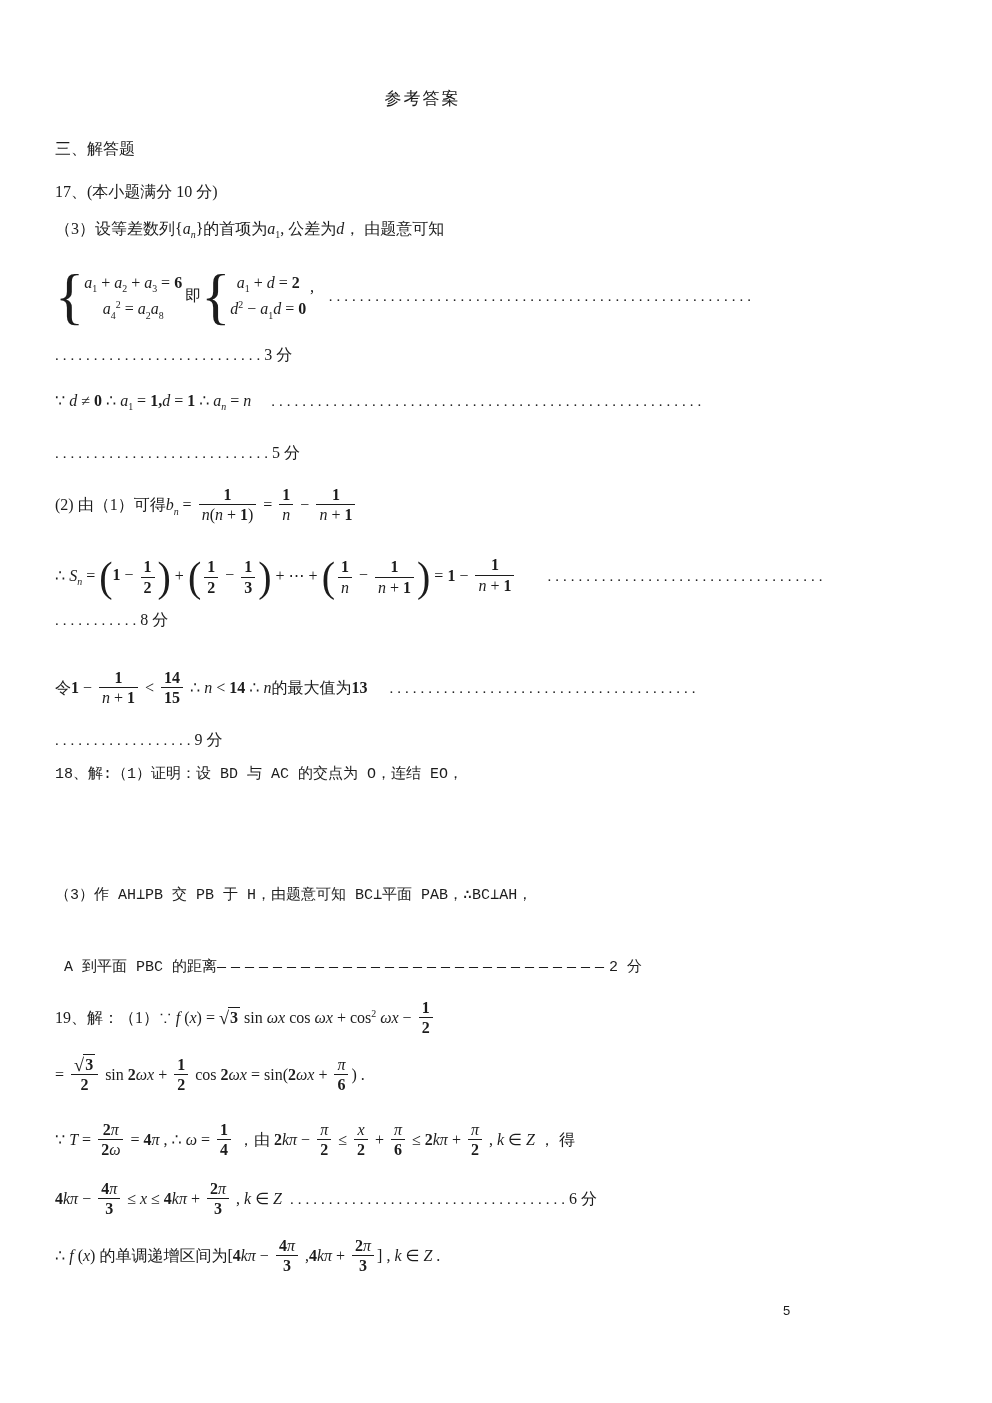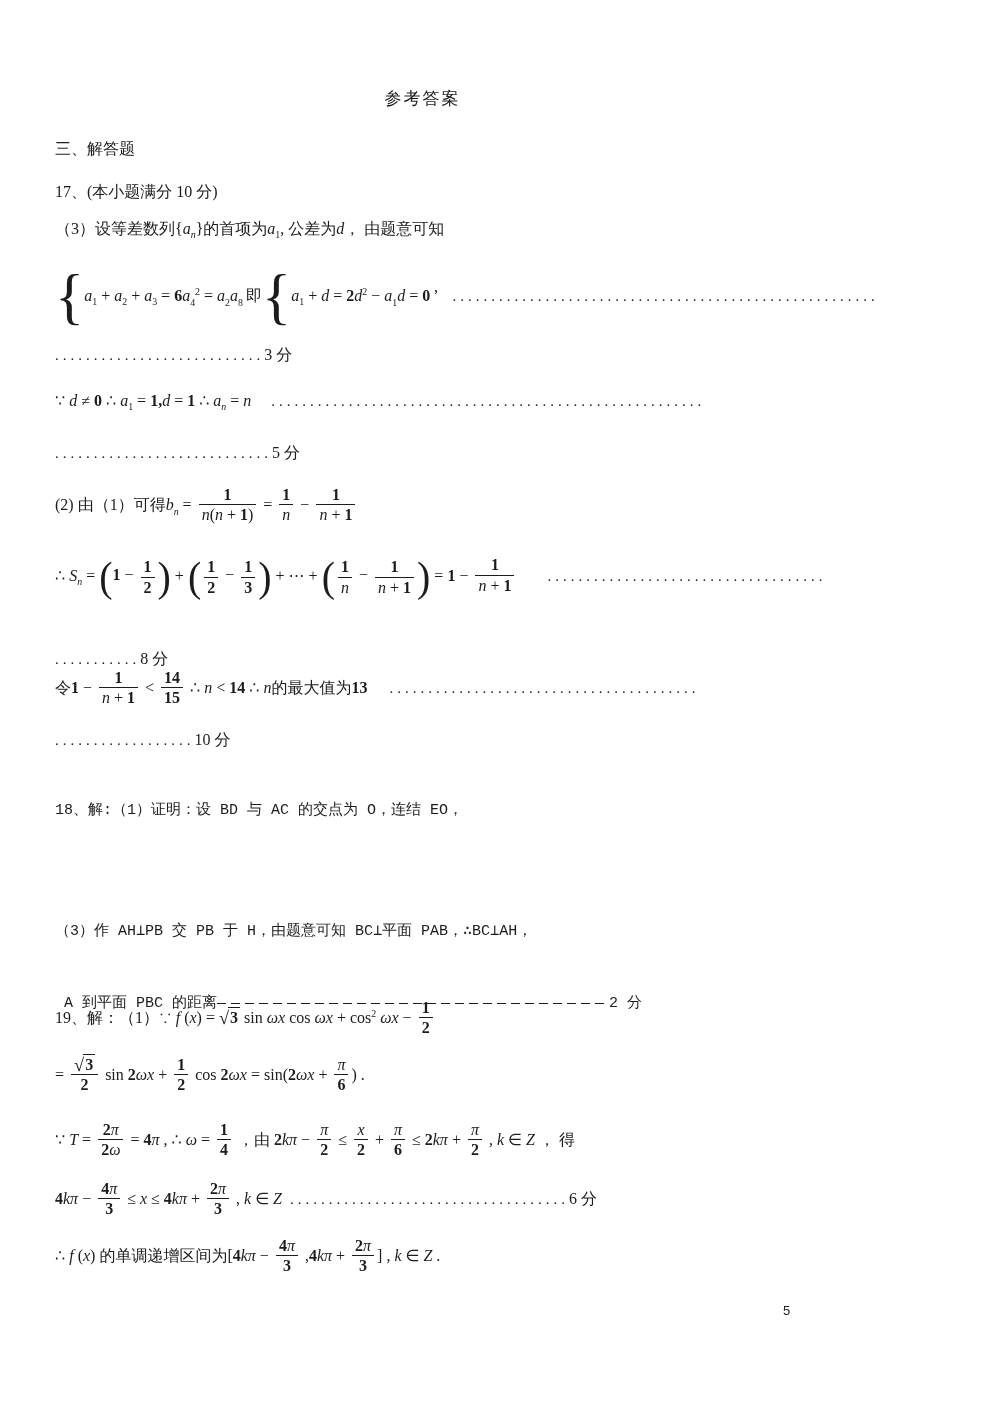--- a/index.html
+++ b/index.html
@@ -3,64 +3,64 @@
 <meta charset="utf-8">
 <style>
   * { margin:0; padding:0; box-sizing:border-box; }
   html,body { background:#ffffff; }
   .page {
     position:relative; width:992px; height:1403px; background:#ffffff;
     color:#1c1c1c; font-family:"Liberation Serif", serif; overflow:hidden;
   }
   .line { position:absolute; left:55px; white-space:pre; font-size:16px; line-height:1.25; }
   .title { width:735px; text-align:center; font-size:17px; letter-spacing:2px; }
-  .mono { font-family:"Liberation Mono", monospace; font-size:15px;margin-top:36px; }
+  .mono { font-family:"Liberation Mono", monospace; font-size:15px; }
   .pagenum { position:absolute; left:783px; top:1303px; font-family:"Liberation Sans", sans-serif; font-size:13px; }
 
   
   .mt { white-space:pre; }
   .mv { font-style:italic; white-space:pre; }
   .mb { font-weight:bold; white-space:pre; }
   sub.ms { font-size:62%; }
   sup.mp { font-size:62%; }
   .frac { display:inline-flex; flex-direction:column; text-align:center; vertical-align:middle;
           margin:0 3px; line-height:1.2; position:relative; top:-2px; }
   .frac .num, .frac .den { padding:0 3px; }
   .frac .den { border-top:1.4px solid #1c1c1c; }
   .sqrt { display:inline-flex; align-items:flex-start; }
   .rad { font-size:115%; line-height:1.1; transform:translateY(1px); }
   .arg { border-top:1.4px solid #1c1c1c; padding:0 2px; margin-left:-1px; }
   .pgroup { display:inline-flex; align-items:center; vertical-align:middle; }
   .pgroup .frac { top:0; }
   .bp { font-size:250%; font-weight:300; line-height:1; transform:scaleY(1.05); }
   .cases { display:inline-flex; align-items:center; vertical-align:middle; margin-right:3px; }
   .cbrace { font-size:380%; font-weight:300; line-height:1; }
-  .crows { display:inline-flex; flex-direction:row; align-items:center; row-gap:3px; }
+  .crows { display:inline-flex; flex-direction:column; align-items:center; row-gap:3px; }
   .crow { white-space:pre; }
   .dots { letter-spacing:4px; font-size:15px; }
   .dash { letter-spacing:5px; }
   .gap { display:inline-block; }
 </style>
 </head>
 <body>
 
 <div class="page">
   <div class="line title" style="top:88px">参考答案</div>
   <div class="line" style="top:139px">三、解答题</div>
   <div class="line" style="top:182px">17、(本小题满分 10 分)</div>
   <div class="line" style="top:219px"><span class="mt">（3）设等差数列</span><span class="mt">{</span><span class="mv">a</span><sub class="ms mv">n</sub><span class="mt">}</span><span class="mt">的首项为</span><span class="mv">a</span><sub class="ms">1</sub><span class="mt">, 公差为</span><span class="mv">d</span><span class="mt">， 由题意可知</span></div>
   <div class="line" style="top:267px"><span class="cases"><span class="cbrace">{</span><span class="crows"><span class="crow"><span class="mv">a</span><sub class="ms">1</sub><span class="mt"> + </span><span class="mv">a</span><sub class="ms">2</sub><span class="mt"> + </span><span class="mv">a</span><sub class="ms">3</sub><span class="mt"> = </span><span class="mb">6</span></span><span class="crow"><span class="mv">a</span><sub class="ms">4</sub><sup class="mp">2</sup><span class="mt"> = </span><span class="mv">a</span><sub class="ms">2</sub><span class="mv">a</span><sub class="ms">8</sub></span></span></span><span class="mt">即</span><span class="cases"><span class="cbrace">{</span><span class="crows"><span class="crow"><span class="mv">a</span><sub class="ms">1</sub><span class="mt"> + </span><span class="mv">d</span><span class="mt"> = </span><span class="mb">2</span></span><span class="crow"><span class="mv">d</span><sup class="mp">2</sup><span class="mt"> − </span><span class="mv">a</span><sub class="ms">1</sub><span class="mv">d</span><span class="mt"> = </span><span class="mb">0</span></span></span></span><span class="mt">’</span><span class="gap" style="width: 14px;"></span><span class="dots">.......................................................</span></div>
   <div class="line" style="top:345px"><span class="dots">...........................</span><span class="mt">3 分</span></div>
   <div class="line" style="top:391px"><span class="mt">∵ </span><span class="mv">d</span><span class="mt"> ≠ </span><span class="mb">0</span><span class="mt"> ∴ </span><span class="mv">a</span><sub class="ms">1</sub><span class="mt"> = </span><span class="mb">1,</span><span class="mv">d</span><span class="mt"> = </span><span class="mb">1</span><span class="mt"> ∴ </span><span class="mv">a</span><sub class="ms mv">n</sub><span class="mt"> = </span><span class="mv">n</span><span class="gap" style="width: 20px;"></span><span class="dots">........................................................</span></div>
   <div class="line" style="top:443px"><span class="dots">............................</span><span class="mt">5 分</span></div>
   <div class="line" style="top:487px"><span class="mt">(2) 由（1）可得</span><span class="mv">b</span><sub class="ms mv">n</sub><span class="mt"> = </span><span class="frac"><span class="num"><span class="mb">1</span></span><span class="den"><span class="mv">n</span><span class="mt">(</span><span class="mv">n</span><span class="mt"> + </span><span class="mb">1</span><span class="mt">)</span></span></span><span class="mt"> = </span><span class="frac"><span class="num"><span class="mb">1</span></span><span class="den"><span class="mv">n</span></span></span><span class="mt"> − </span><span class="frac"><span class="num"><span class="mb">1</span></span><span class="den"><span class="mv">n</span><span class="mt"> + </span><span class="mb">1</span></span></span></div>
   <div class="line" style="top:557px"><span class="mt">∴ </span><span class="mv">S</span><sub class="ms mv">n</sub><span class="mt"> = </span><span class="pgroup"><span class="bp">(</span><span class="ginner"><span class="mb">1</span><span class="mt"> − </span><span class="frac"><span class="num"><span class="mb">1</span></span><span class="den"><span class="mb">2</span></span></span></span><span class="bp">)</span></span><span class="mt"> + </span><span class="pgroup"><span class="bp">(</span><span class="ginner"><span class="frac"><span class="num"><span class="mb">1</span></span><span class="den"><span class="mb">2</span></span></span><span class="mt"> − </span><span class="frac"><span class="num"><span class="mb">1</span></span><span class="den"><span class="mb">3</span></span></span></span><span class="bp">)</span></span><span class="mt"> + ⋯ + </span><span class="pgroup"><span class="bp">(</span><span class="ginner"><span class="frac"><span class="num"><span class="mb">1</span></span><span class="den"><span class="mv">n</span></span></span><span class="mt"> − </span><span class="frac"><span class="num"><span class="mb">1</span></span><span class="den"><span class="mv">n</span><span class="mt"> + </span><span class="mb">1</span></span></span></span><span class="bp">)</span></span><span class="mt"> = </span><span class="mb">1</span><span class="mt"> − </span><span class="frac"><span class="num"><span class="mb">1</span></span><span class="den"><span class="mv">n</span><span class="mt"> + </span><span class="mb">1</span></span></span><span class="gap" style="width: 30px;"></span><span class="dots">....................................</span></div>
-  <div class="line" style="top:649px"><span class="dots">...........</span><span class="mt">8 分</span></div>
+  <div class="line" style="top:610px"><span class="dots">...........</span><span class="mt">8 分</span></div>
   <div class="line" style="top:670px"><span class="mt">令</span><span class="mb">1</span><span class="mt"> − </span><span class="frac"><span class="num"><span class="mb">1</span></span><span class="den"><span class="mv">n</span><span class="mt"> + </span><span class="mb">1</span></span></span><span class="mt"> &lt; </span><span class="frac"><span class="num"><span class="mb">14</span></span><span class="den"><span class="mb">15</span></span></span><span class="mt"> ∴ </span><span class="mv">n</span><span class="mt"> &lt; </span><span class="mb">14</span><span class="mt"> ∴ </span><span class="mv">n</span><span class="mt">的最大值为</span><span class="mb">13</span><span class="gap" style="width: 22px;"></span><span class="dots">........................................</span></div>
-  <div class="line" style="top:730px"><span class="dots">..................</span><span class="mt">10 分</span></div>
+  <div class="line" style="top:730px"><span class="dots">..................</span><span class="mt">9 分</span></div>
   <div class="line mono" style="top:766px">18、解:（1）证明：设 BD 与 AC 的交点为 O，连结 EO，</div>
   <div class="line mono" style="top:887px">（3）作 AH⊥PB 交 PB 于 H，由题意可知 BC⊥平面 PAB，∴BC⊥AH，</div>
   <div class="line mono" style="top:959px"><span class="mt"> A 到平面 PBC 的距离</span><span class="dash">————————————————————————————</span><span class="mt">2 分</span></div>
   <div class="line" style="top:1000px"><span class="mt">19、解：（1）∵ </span><span class="mv">f</span><span class="mt"> (</span><span class="mv">x</span><span class="mt">) = </span><span class="sqrt"><span class="rad">√</span><span class="arg"><span class="mb">3</span></span></span><span class="mt"> sin </span><span class="mv">ωx</span><span class="mt"> cos </span><span class="mv">ωx</span><span class="mt"> + cos</span><sup class="mp">2</sup><span class="mt"> </span><span class="mv">ωx</span><span class="mt"> − </span><span class="frac"><span class="num"><span class="mb">1</span></span><span class="den"><span class="mb">2</span></span></span></div>
   <div class="line" style="top:1056px"><span class="mt">= </span><span class="frac"><span class="num"><span class="sqrt"><span class="rad">√</span><span class="arg"><span class="mb">3</span></span></span></span><span class="den"><span class="mb">2</span></span></span><span class="mt"> sin </span><span class="mb">2</span><span class="mv">ωx</span><span class="mt"> + </span><span class="frac"><span class="num"><span class="mb">1</span></span><span class="den"><span class="mb">2</span></span></span><span class="mt"> cos </span><span class="mb">2</span><span class="mv">ωx</span><span class="mt"> = sin(</span><span class="mb">2</span><span class="mv">ωx</span><span class="mt"> + </span><span class="frac"><span class="num"><span class="mv">π</span></span><span class="den"><span class="mb">6</span></span></span><span class="mt">) .</span></div>
   <div class="line" style="top:1122px"><span class="mt">∵ </span><span class="mv">T</span><span class="mt"> = </span><span class="frac"><span class="num"><span class="mb">2</span><span class="mv">π</span></span><span class="den"><span class="mb">2</span><span class="mv">ω</span></span></span><span class="mt"> = </span><span class="mb">4</span><span class="mv">π</span><span class="mt"> , ∴ </span><span class="mv">ω</span><span class="mt"> = </span><span class="frac"><span class="num"><span class="mb">1</span></span><span class="den"><span class="mb">4</span></span></span><span class="mt"> ，由 </span><span class="mb">2</span><span class="mv">kπ</span><span class="mt"> − </span><span class="frac"><span class="num"><span class="mv">π</span></span><span class="den"><span class="mb">2</span></span></span><span class="mt"> ≤ </span><span class="frac"><span class="num"><span class="mv">x</span></span><span class="den"><span class="mb">2</span></span></span><span class="mt"> + </span><span class="frac"><span class="num"><span class="mv">π</span></span><span class="den"><span class="mb">6</span></span></span><span class="mt"> ≤ </span><span class="mb">2</span><span class="mv">kπ</span><span class="mt"> + </span><span class="frac"><span class="num"><span class="mv">π</span></span><span class="den"><span class="mb">2</span></span></span><span class="mt"> , </span><span class="mv">k</span><span class="mt"> ∈ </span><span class="mv">Z</span><span class="mt"> ， 得</span></div>
   <div class="line" style="top:1181px"><span class="mb">4</span><span class="mv">kπ</span><span class="mt"> − </span><span class="frac"><span class="num"><span class="mb">4</span><span class="mv">π</span></span><span class="den"><span class="mb">3</span></span></span><span class="mt"> ≤ </span><span class="mv">x</span><span class="mt"> ≤ </span><span class="mb">4</span><span class="mv">kπ</span><span class="mt"> + </span><span class="frac"><span class="num"><span class="mb">2</span><span class="mv">π</span></span><span class="den"><span class="mb">3</span></span></span><span class="mt"> , </span><span class="mv">k</span><span class="mt"> ∈ </span><span class="mv">Z</span><span class="gap" style="width: 8px;"></span><span class="dots">....................................</span><span class="mt">6 分</span></div>
   <div class="line" style="top:1238px"><span class="mt">∴ </span><span class="mv">f</span><span class="mt"> (</span><span class="mv">x</span><span class="mt">) 的单调递增区间为[</span><span class="mb">4</span><span class="mv">kπ</span><span class="mt"> − </span><span class="frac"><span class="num"><span class="mb">4</span><span class="mv">π</span></span><span class="den"><span class="mb">3</span></span></span><span class="mt"> ,</span><span class="mb">4</span><span class="mv">kπ</span><span class="mt"> + </span><span class="frac"><span class="num"><span class="mb">2</span><span class="mv">π</span></span><span class="den"><span class="mb">3</span></span></span><span class="mt">] , </span><span class="mv">k</span><span class="mt"> ∈ </span><span class="mv">Z</span><span class="mt"> .</span></div>
   <div class="pagenum">5</div>
 </div>

